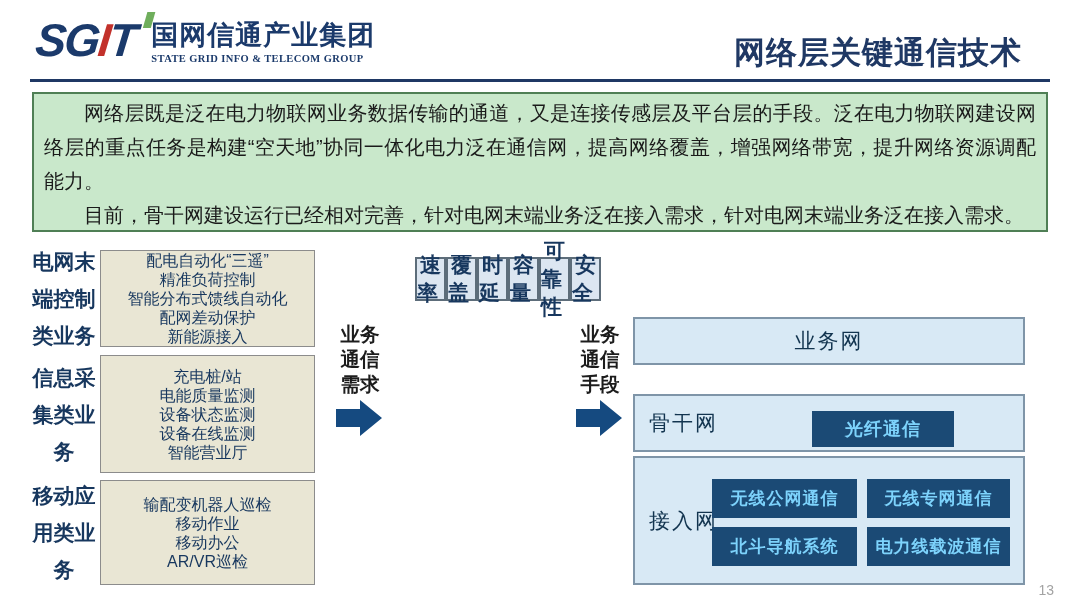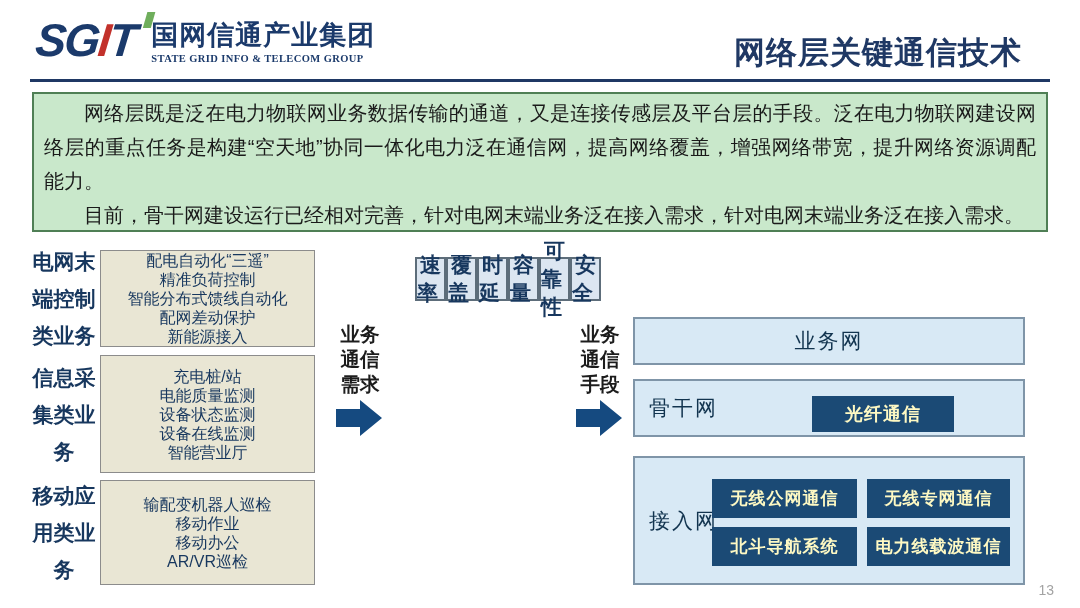--- a/index.html
+++ b/index.html
@@ -100,29 +100,29 @@
   
   .net-box {
     position: absolute; left: 633px; width: 392px;
     background: var(--net-bg, #d8e9f5); border: 2px solid var(--net-border, #7f95a8);
     color: #12344f;
   }
   .net-simple { display: flex; align-items: center; justify-content: center;
     font-size: 21px; letter-spacing: 2px; }
   .net-support  { top: 257px; height: 48px; }
   .net-business { top: 317px; height: 48px; }
-  .net-backbone { top: 379px; height: 58px; }
+  .net-backbone { top: 394px; height: 58px; }
   .net-access   { top: 456px; height: 129px; }
   .net-inner-label {
     position: absolute; left: 14px; top: 0; bottom: 0;
     display: flex; align-items: center;
     font-size: 21px; letter-spacing: 2px; color: #12344f;
   }
   .dark-box {
-    background: var(--dark-box, #1b4a75); color: #fef9c3; font-weight: bold;
+    background: var(--dark-box, #1b4a75); color: #7dd3fc; font-weight: bold;
     display: flex; align-items: center; justify-content: center;
   }
   .backbone-tech {
     position: absolute; left: 177px; top: 15px; width: 142px; height: 36px;
     font-size: 18px; letter-spacing: 1px;
   }
   .access-grid {
     position: absolute; left: 77px; top: 21px; right: 13px; bottom: 17px;
     display: grid; grid-template-columns: 145px 1fr; gap: 9px 10px;
   }

